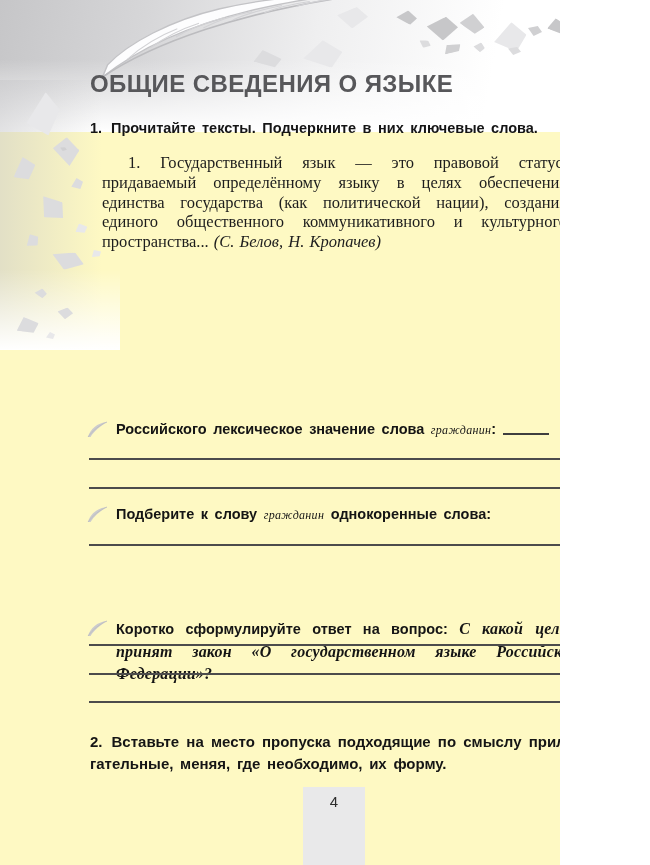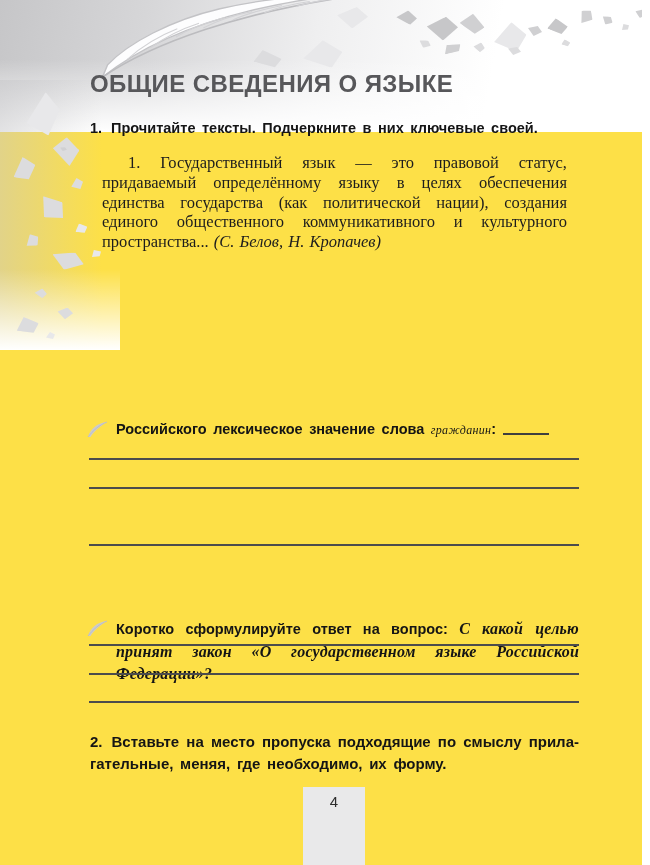--- a/index.html
+++ b/index.html
@@ -1,19 +1,19 @@
 <!DOCTYPE html>
 <html><head>
 <meta charset="utf-8">
 <style>
   * { box-sizing: border-box; }
   html,body { margin:0; padding:0; background:#fff; }
   .page {
-    position:relative; width:642px; height:865px;
-    background:#fde047; overflow:hidden;
+    position:relative; width:560px; height:865px;
+    background:#fef9c3; overflow:hidden;
     font-family:"Liberation Serif", serif;
   }
 
   
   .decor-band {
     position:absolute; top:0; left:0; width:650px; height:132px;
     background:
       linear-gradient(to top, #ffffff 0%, rgba(255,255,255,0) 55%),
       linear-gradient(100deg, #c6c6c8 0%, #d6d6d8 22%, #efeff0 48%, #ffffff 75%);
   }
@@ -138,40 +138,49 @@
 
   <svg class="feather-hero" width="280" height="78" viewBox="0 0 280 78">
     <path d="M8,70 C40,48 90,26 160,14 C210,6 250,4 272,6 C240,2 180,2 130,10 C80,18 36,38 14,58 Z" fill="#fdfdfe" stroke="#c3c3c6" stroke-width="1.4"></path>
     <path d="M8,70 C60,40 150,14 272,6" fill="none" stroke="#bcbcbf" stroke-width="1.6"></path>
     <path d="M34,54 C52,40 70,32 86,27 M58,44 C74,34 92,27 108,23 M84,35 C100,27 118,22 134,19 M112,28 C128,21 146,17 162,15 M142,22 C158,16 176,13 192,11 M174,17 C190,12 206,10 220,9 M206,13 C220,10 236,8 248,8" fill="none" stroke="#d2d2d5" stroke-width="1.1"></path>
   </svg>
 
   <h1 class="title">ОБЩИЕ СВЕДЕНИЯ О ЯЗЫКЕ</h1>
 
   <div class="ex-head ex1-head sans-bold">
-    <span class="ex-num">1.</span><span>Прочитайте тексты. Подчеркните в них ключевые своей.</span>
+    <span class="ex-num">1.</span><span>Прочитайте тексты. Подчеркните в них ключевые слова.</span>
   </div>
 
   <div class="texts">
     <p><span>1. Государственный язык — это правовой статус, придаваемый определённому языку в целях обеспече­ния единства государства (как политической нации), создания единого общественного коммуникативного и культурного пространства... </span><span class="attr">(С. Белов, Н. Кропачев)</span></p>
   </div>
 
   <div class="task task1">
     <svg class="task-icon" width="21" height="17" viewBox="0 0 21 17">
       <path d="M1,16 C3.5,8 10,2 20,1 C13.5,5 7,10 3.5,16 Z" fill="#cbcbcd"></path>
       <path d="M1,16 C6,9.5 12.5,4 20,1" fill="none" stroke="#bdbdc0" stroke-width="0.9"></path>
     </svg>
     <div class="task-text">
       <span>Российского лексическое значение слова </span><span class="term">гражданин</span><span>:</span>
       <span class="blank-inline"></span>
     </div>
   </div>
   <div class="rule" style="top:458px"></div>
   <div class="rule" style="top:487px"></div>
 
+  <div class="task task2">
+    <svg class="task-icon" width="21" height="17" viewBox="0 0 21 17">
+      <path d="M1,16 C3.5,8 10,2 20,1 C13.5,5 7,10 3.5,16 Z" fill="#cbcbcd"></path>
+      <path d="M1,16 C6,9.5 12.5,4 20,1" fill="none" stroke="#bdbdc0" stroke-width="0.9"></path>
+    </svg>
+    <div class="task-text">
+      <span>Подберите к слову </span><span class="term">гражданин</span><span> однокоренные слова:</span>
+    </div>
+  </div>
   <div class="rule" style="top:544px"></div>
 
   <div class="task task3">
     <svg class="task-icon" width="21" height="17" viewBox="0 0 21 17">
       <path d="M1,16 C3.5,8 10,2 20,1 C13.5,5 7,10 3.5,16 Z" fill="#cbcbcd"></path>
       <path d="M1,16 C6,9.5 12.5,4 20,1" fill="none" stroke="#bdbdc0" stroke-width="0.9"></path>
     </svg>
     <div class="task-text">
       <span>Коротко сформулируйте ответ на вопрос: </span><span class="question">С какой целью принят закон «О государственном языке Россий­ской Федерации»?</span>
     </div>

